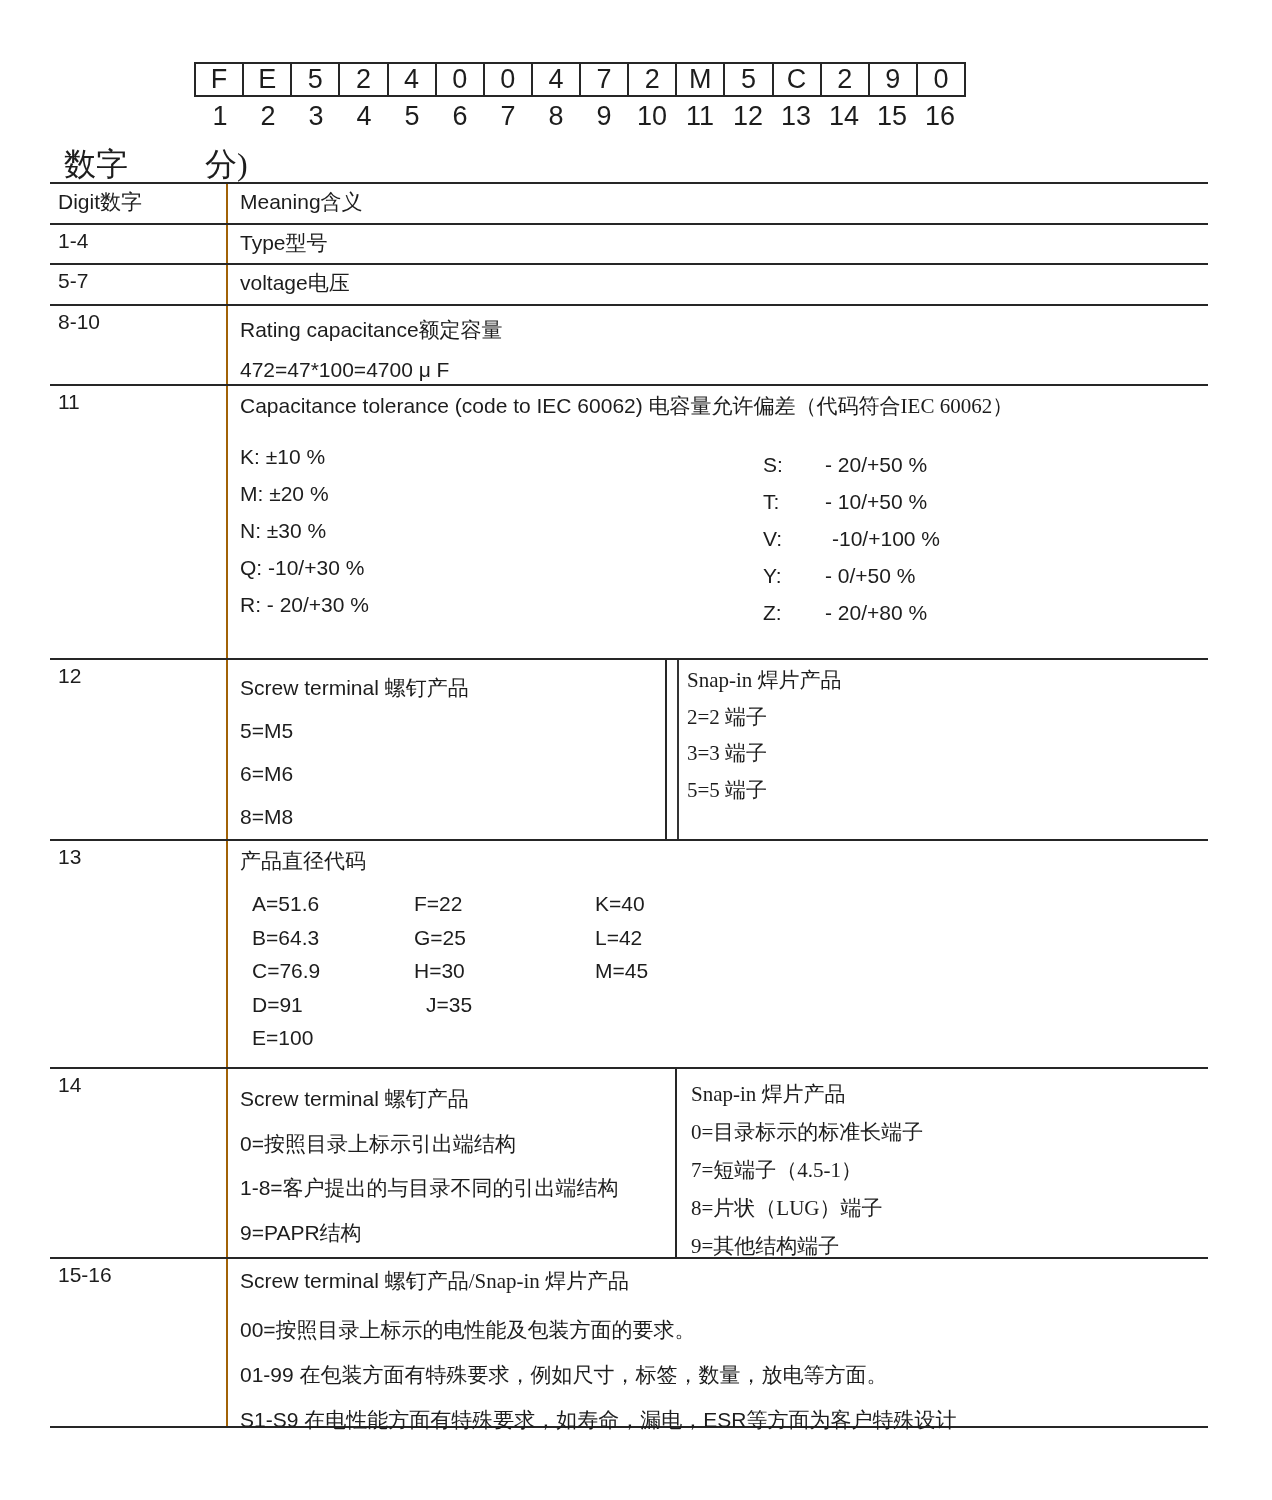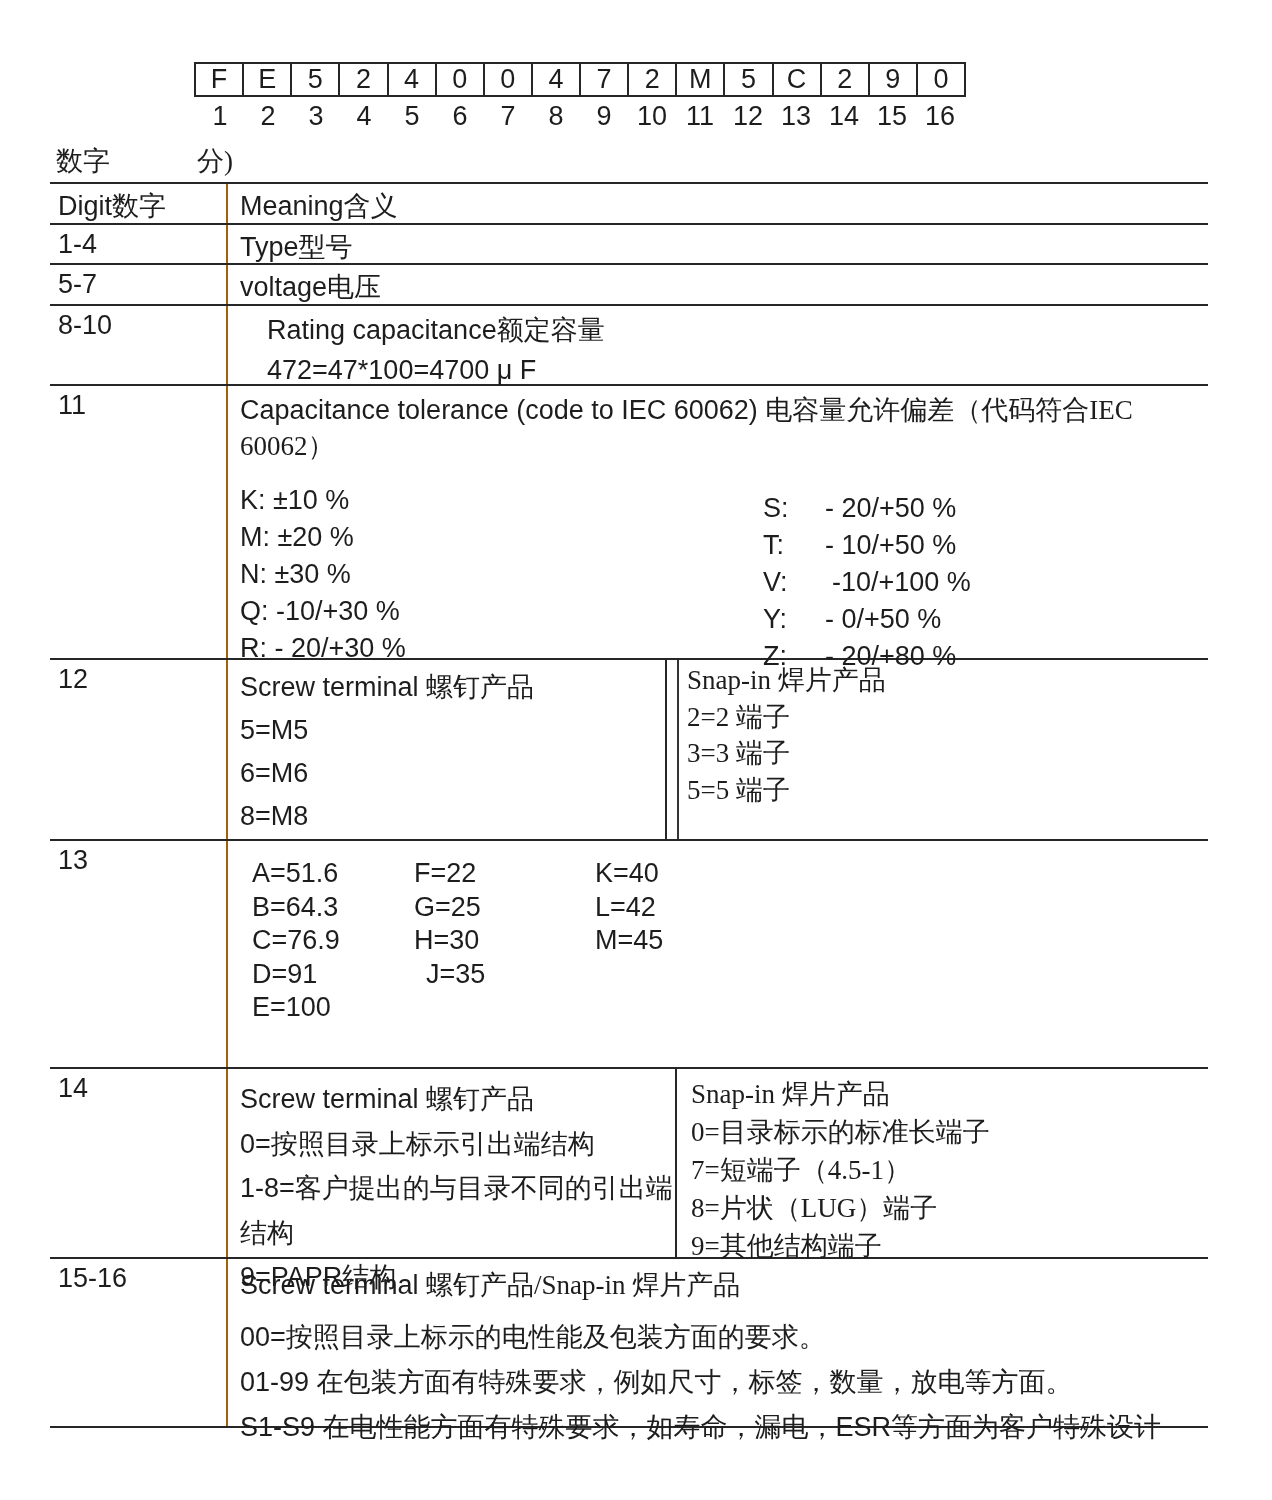--- a/index.html
+++ b/index.html
@@ -16,46 +16,46 @@
   .code-cell {
     flex:1; height:31px; border-right:2px solid #262626;
     display:flex; align-items:center; justify-content:center;
     font-size:27px;
   }
   .code-cell:last-child { border-right:none; }
   .code-positions { display:flex; margin-top:4px; padding:0 2px; }
   .code-pos { flex:1; text-align:center; font-size:27px; }
 
   
-  .caption { position:absolute; top:143px; left:56px; width:400px; font-size:27px; }
+  .caption { position:absolute; top:143px; left:64px; width:400px; font-size:32px; }
   .caption .frag-right { position:absolute; left:141px; top:0; }
 
   
   .tbl {
     position:absolute; left:50px; top:182px; width:1158px;
-    border-top:2px solid #262626; font-size:27px;
+    border-top:2px solid #262626; font-size:21px;
   }
   .trow { display:flex; border-bottom:2px solid #262626; box-sizing:border-box; }
   .digit-cell { width:176px; box-sizing:border-box; padding:4px 0 0 8px; }
   .meaning-cell {
     flex:1; border-left:2px solid #a16207; box-sizing:border-box;
     padding:4px 0 0 12px; position:relative;
   }
   .h-header { height:41px; }
   .h-r1 { height:40px; }
   .h-r2 { height:41px; }
   .h-r3 { height:80px; }
   .h-r4 { height:274px; }
   .h-r5 { height:181px; }
   .h-r6 { height:228px; }
   .h-r7 { height:190px; }
   .h-r8 { height:169px; }
 
   
-  .r810-line { line-height:40px;margin-left:27px; }
+  .r810-line { line-height:40px; }
 
   
   .r11-title { padding-top:2px; }
   .r11-lists { position:relative; margin-top:18px; }
   .r11-left .item { line-height:37px; }
   .r11-right { position:absolute; left:523px; top:8px; }
   .r11-right .item { line-height:37px; }
   .r11-code { display:inline-block; width:62px; }
 
   
@@ -216,20 +216,21 @@
             <div class="item">3=3 端子</div>
             <div class="item">5=5 端子</div>
           </div>
         </div>
       </div>
     </div>
 
     <div class="trow h-r6">
       <div class="digit-cell">13</div>
       <div class="meaning-cell">
+        <div class="r13-title serif">产品直径代码</div>
         <div class="r13-grid">
           <div class="r13-col r13-col1">
             <div class="item">A=51.6</div>
             <div class="item">B=64.3</div>
             <div class="item">C=76.9</div>
             <div class="item">D=91</div>
             <div class="item">E=100</div>
           </div>
           <div class="r13-col r13-col2">
             <div class="item">F=22</div>

